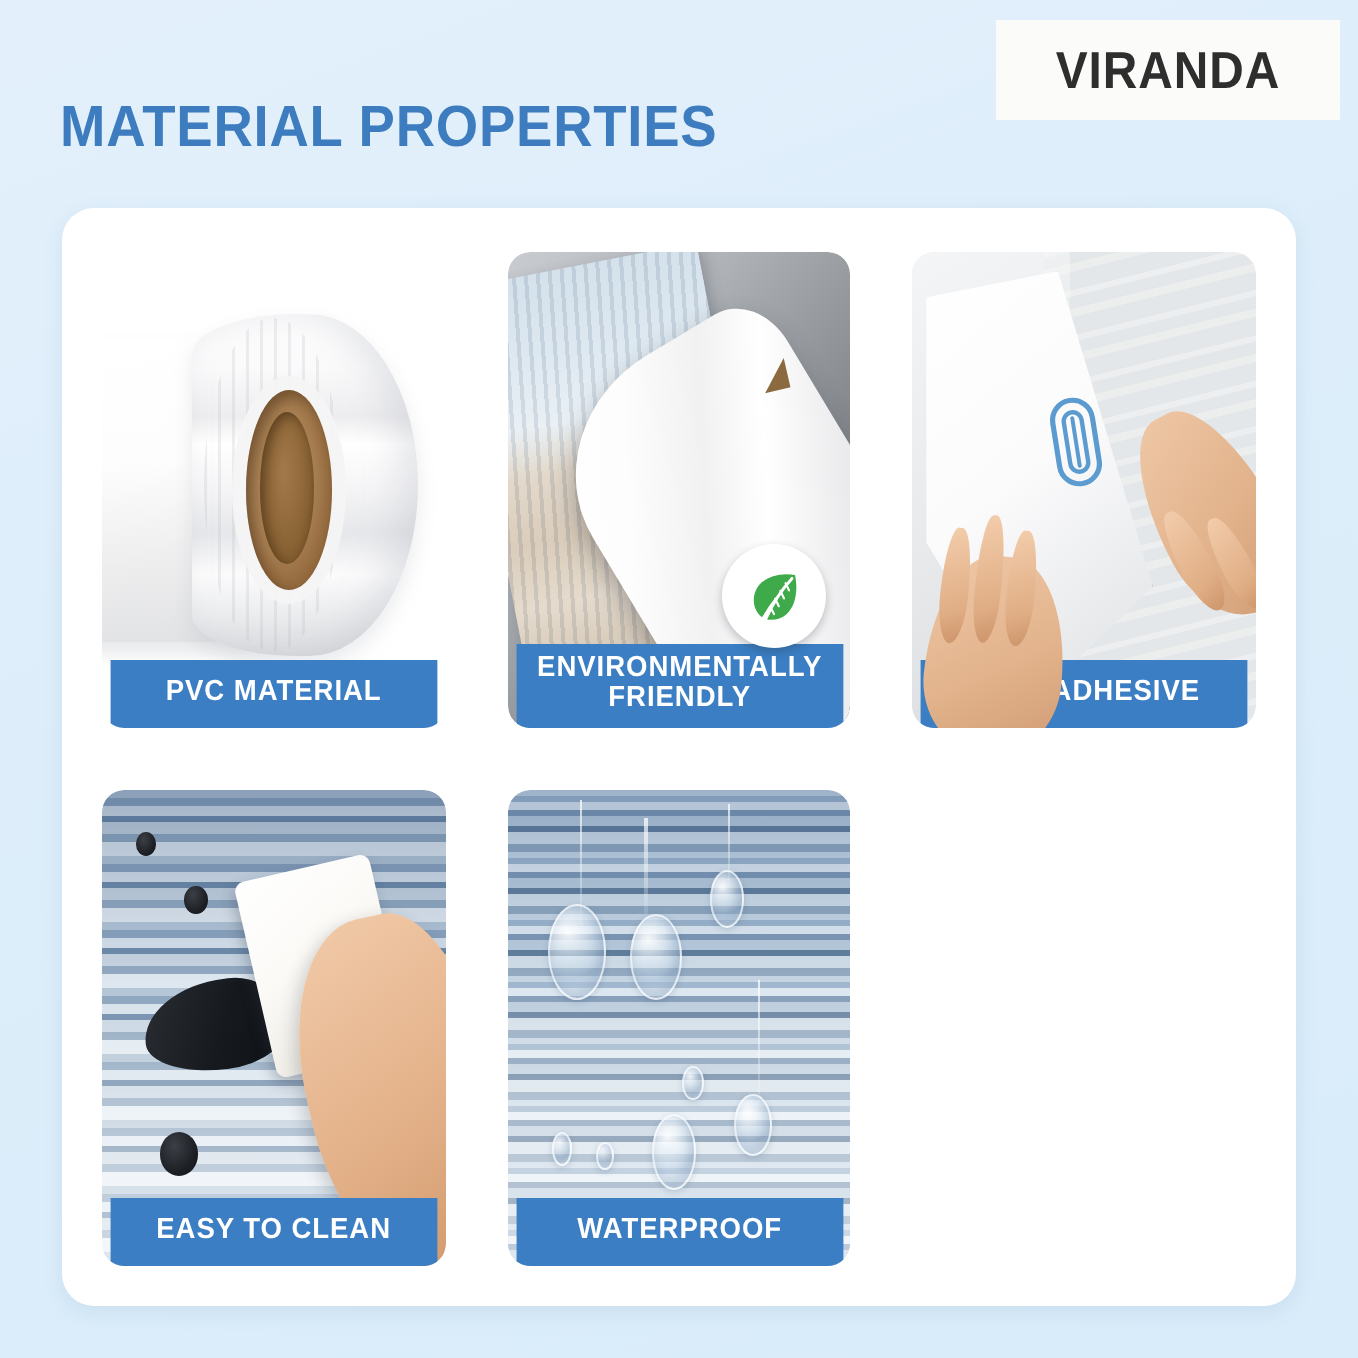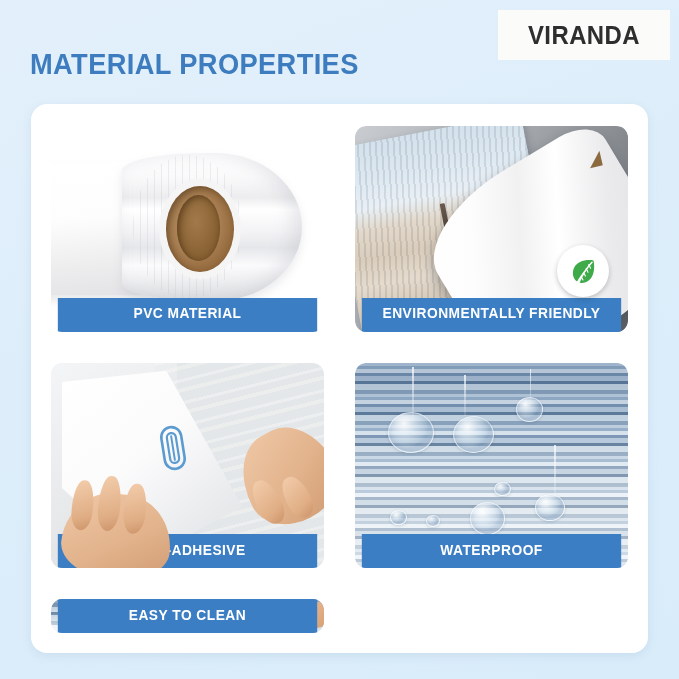--- a/index.html
+++ b/index.html
@@ -50,21 +50,21 @@
     width: 617px; height: 549px;
     background: #ffffff;
     border-radius: 16px;
     box-shadow: 0 3px 10px rgba(90,130,170,0.13);
     padding: 22px 20px 20px 20px;
   }
 
   .grid {
     width: 100%; height: 100%;
     display: grid;
-    grid-template-columns: repeat(2, 1fr);
+    grid-template-columns: repeat(3, 1fr);
     grid-template-rows: repeat(2, 1fr);
     column-gap: 14px;
     row-gap: 14px;
     gap: 31px;
   }
 
   
   .card {
     position: relative;
     border-radius: 11px;
@@ -487,46 +487,46 @@
         </div>
         <div class="adh-hand-b">
           <div class="finger" style="left:4%; top:40%; width:26%; height:50%;"></div>
           <div class="finger" style="left:34%; top:52%; width:26%; height:46%;"></div>
         </div>
       </div>
       <div class="label">SELF-ADHESIVE</div>
     </div>
 
     <div class="card">
+      <div class="card-art art-clean">
+        <div class="stain" style="left:10%; top:9%;  width:6%; height:5%;"></div>
+        <div class="stain" style="left:24%; top:20%; width:7%; height:6%;"></div>
+        <div class="stain" style="left:48%; top:23%; width:6%; height:5%;"></div>
+        <div class="smear"></div>
+        <div class="stain" style="left:17%; top:72%; width:11%; height:9%;"></div>
+        <div class="stain" style="left:33%; top:86%; width:5%;  height:4%;"></div>
+        <div class="wipe-cloth"></div>
+        <div class="clean-hand"></div>
+      </div>
+      <div class="label">EASY TO CLEAN</div>
+    </div>
+
+    <div class="card">
       <div class="card-art art-water">
         <div class="trail" style="left:21%; top:2%;  height:26%;"></div>
         <div class="trail" style="left:40%; top:6%;  height:20%;"></div>
         <div class="trail" style="left:64%; top:3%;  height:17%;"></div>
         <div class="trail" style="left:73%; top:40%; height:26%;"></div>
         <div class="drop" style="left:12%; top:24%; width:17%; height:20%;"></div>
         <div class="drop" style="left:36%; top:26%; width:15%; height:18%;"></div>
         <div class="drop" style="left:59%; top:17%; width:10%; height:12%;"></div>
         <div class="drop" style="left:42%; top:68%; width:13%; height:16%;"></div>
         <div class="drop" style="left:66%; top:64%; width:11%; height:13%;"></div>
         <div class="drop" style="left:13%; top:72%; width:6%;  height:7%;"></div>
         <div class="drop" style="left:26%; top:74%; width:5%;  height:6%;"></div>
         <div class="drop" style="left:51%; top:58%; width:6%;  height:7%;"></div>
       </div>
       <div class="label">WATERPROOF</div>
     </div>
 
-    <div class="card">
-      <div class="card-art art-clean">
-        <div class="stain" style="left:10%; top:9%;  width:6%; height:5%;"></div>
-        <div class="stain" style="left:24%; top:20%; width:7%; height:6%;"></div>
-        <div class="stain" style="left:48%; top:23%; width:6%; height:5%;"></div>
-        <div class="smear"></div>
-        <div class="stain" style="left:17%; top:72%; width:11%; height:9%;"></div>
-        <div class="stain" style="left:33%; top:86%; width:5%;  height:4%;"></div>
-        <div class="wipe-cloth"></div>
-        <div class="clean-hand"></div>
-      </div>
-      <div class="label">EASY TO CLEAN</div>
-    </div>
-
 
   </div>
 </div>
 
 </body></html>

